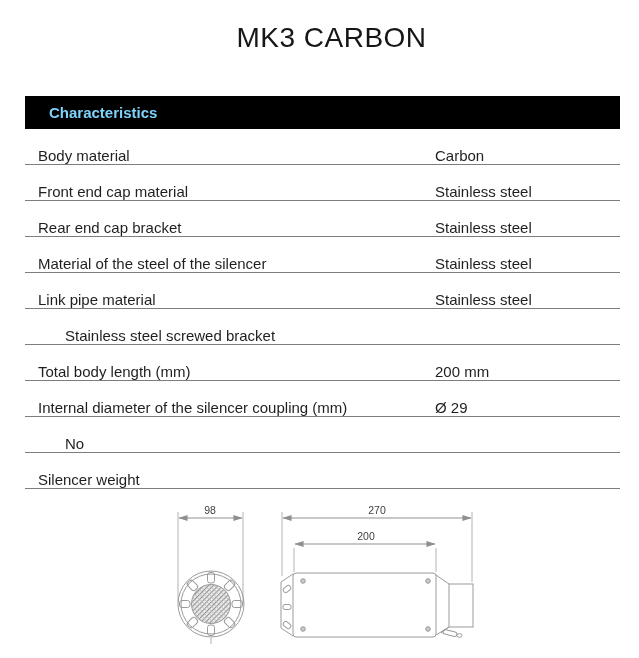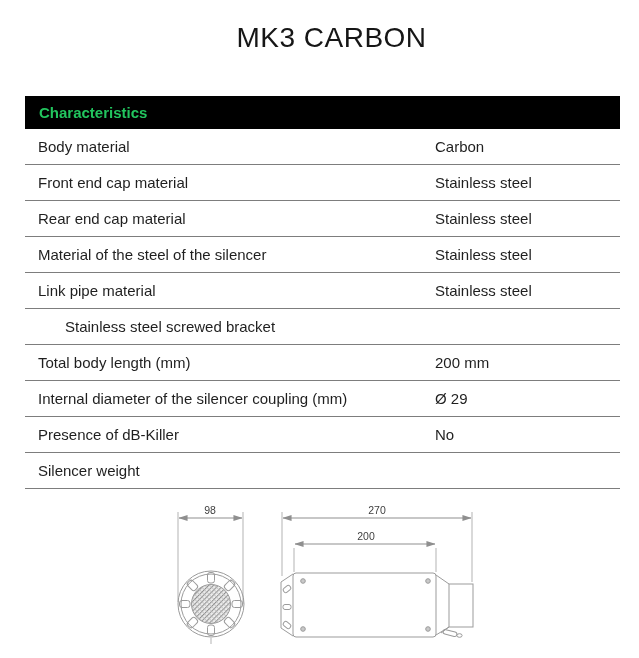--- a/index.html
+++ b/index.html
@@ -10,27 +10,27 @@
   }
   .page-title{
     position:absolute;top:10px;left:0;width:639px;
     text-align:center;font-size:28px;font-weight:400;
     color:#161616;margin:12px;letter-spacing:0.5px;
   }
   .spec-table{
     position:absolute;left:25px;top:96px;width:595px;
   }
   .table-header{
-    background:#000000;color:#22c55e;
+    background:#000000;color:#7dd3fc;
     height:33px;line-height:33px;
     font-size:15px;font-weight:700;
-    padding-left:14px;box-sizing:border-box;
+    padding-left:24px;box-sizing:border-box;
   }
   .row{
-    display:flex;align-items:center;height:36px;
+    display:flex;align-items:flex-end;height:36px;
     border-bottom:1px solid #7d7d7d;
     box-sizing:border-box;font-size:15px;
   }
   .cell.label{flex:0 0 370px;padding-left:13px;box-sizing:border-box;}
   .cell.value{flex:1;margin-left:40px;}
   .drawing{
     position:absolute;left:150px;top:495px;width:340px;height:163px;
   }
   svg text{
     font-family:"Liberation Sans","DejaVu Sans",sans-serif;
@@ -47,21 +47,21 @@
   <div>
       <div class="row">
         <div class="cell label">Body material</div>
         <div class="cell value">Carbon</div>
       </div>
       <div class="row">
         <div class="cell label">Front end cap material</div>
         <div class="cell value">Stainless steel</div>
       </div>
       <div class="row">
-        <div class="cell label">Rear end cap material</div>
+        <div class="cell label">Rear end cap bracket</div>
         <div class="cell value">Stainless steel</div>
       </div>
       <div class="row">
         <div class="cell label">Material of the steel of the silencer</div>
         <div class="cell value">Stainless steel</div>
       </div>
       <div class="row">
         <div class="cell label">Link pipe material</div>
         <div class="cell value">Stainless steel</div>
       </div>
@@ -70,21 +70,20 @@
       </div>
       <div class="row">
         <div class="cell label">Total body length (mm)</div>
         <div class="cell value">200 mm</div>
       </div>
       <div class="row">
         <div class="cell label">Internal diameter of the silencer coupling (mm)</div>
         <div class="cell value">Ø 29</div>
       </div>
       <div class="row">
-        <div class="cell label">Presence of dB-Killer</div>
         <div class="cell value">No</div>
       </div>
       <div class="row">
         <div class="cell label">Silencer weight</div>
       </div>
     </div>
 </div>
 
 <svg class="drawing" viewBox="150 495 340 163" xmlns="http://www.w3.org/2000/svg">
   <defs>

